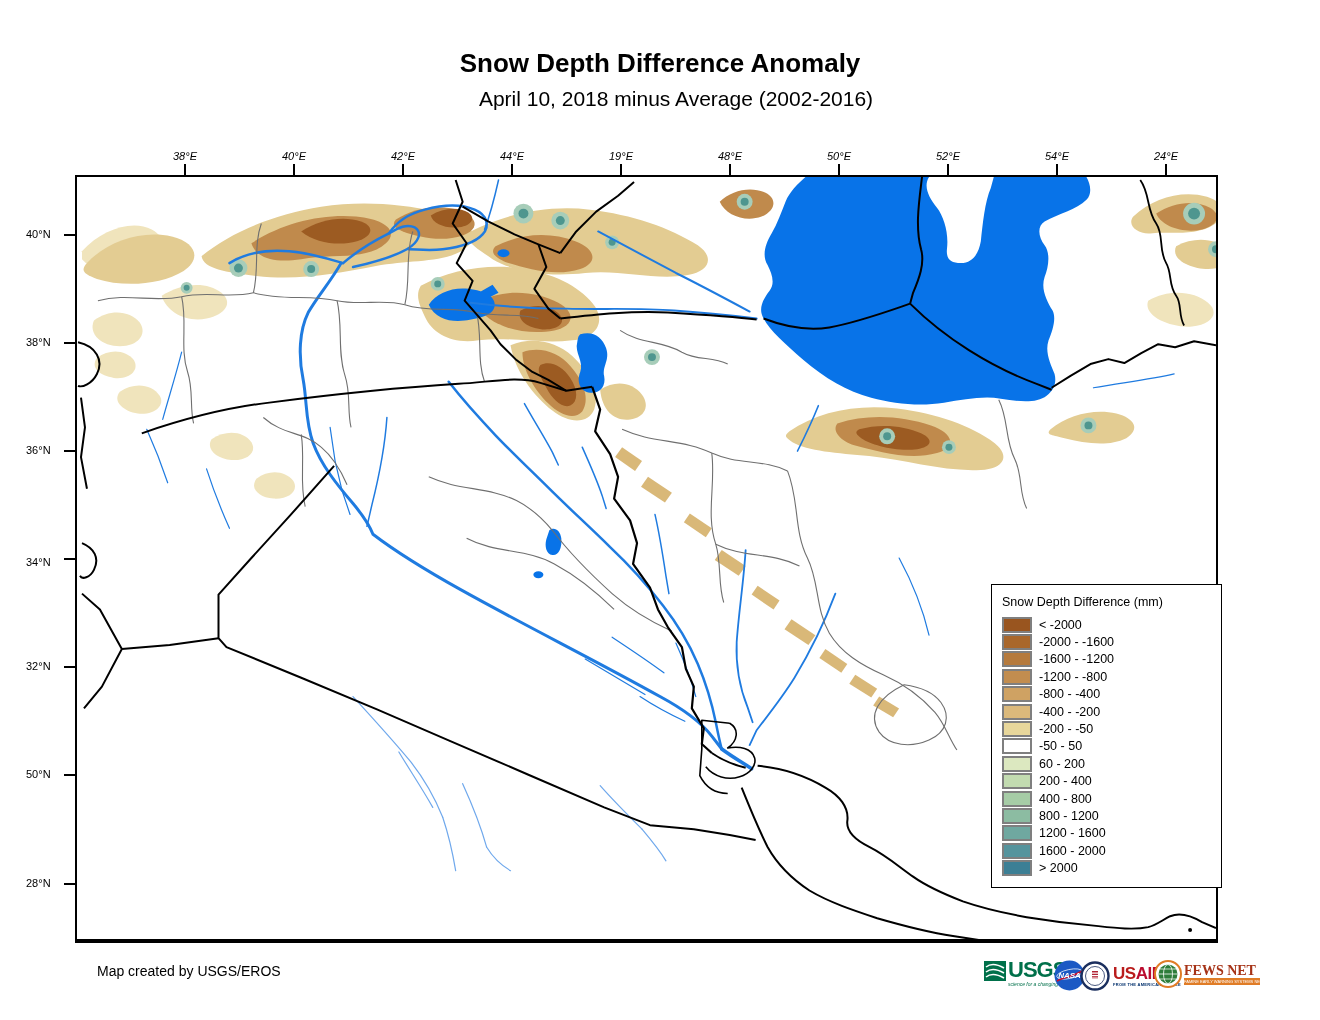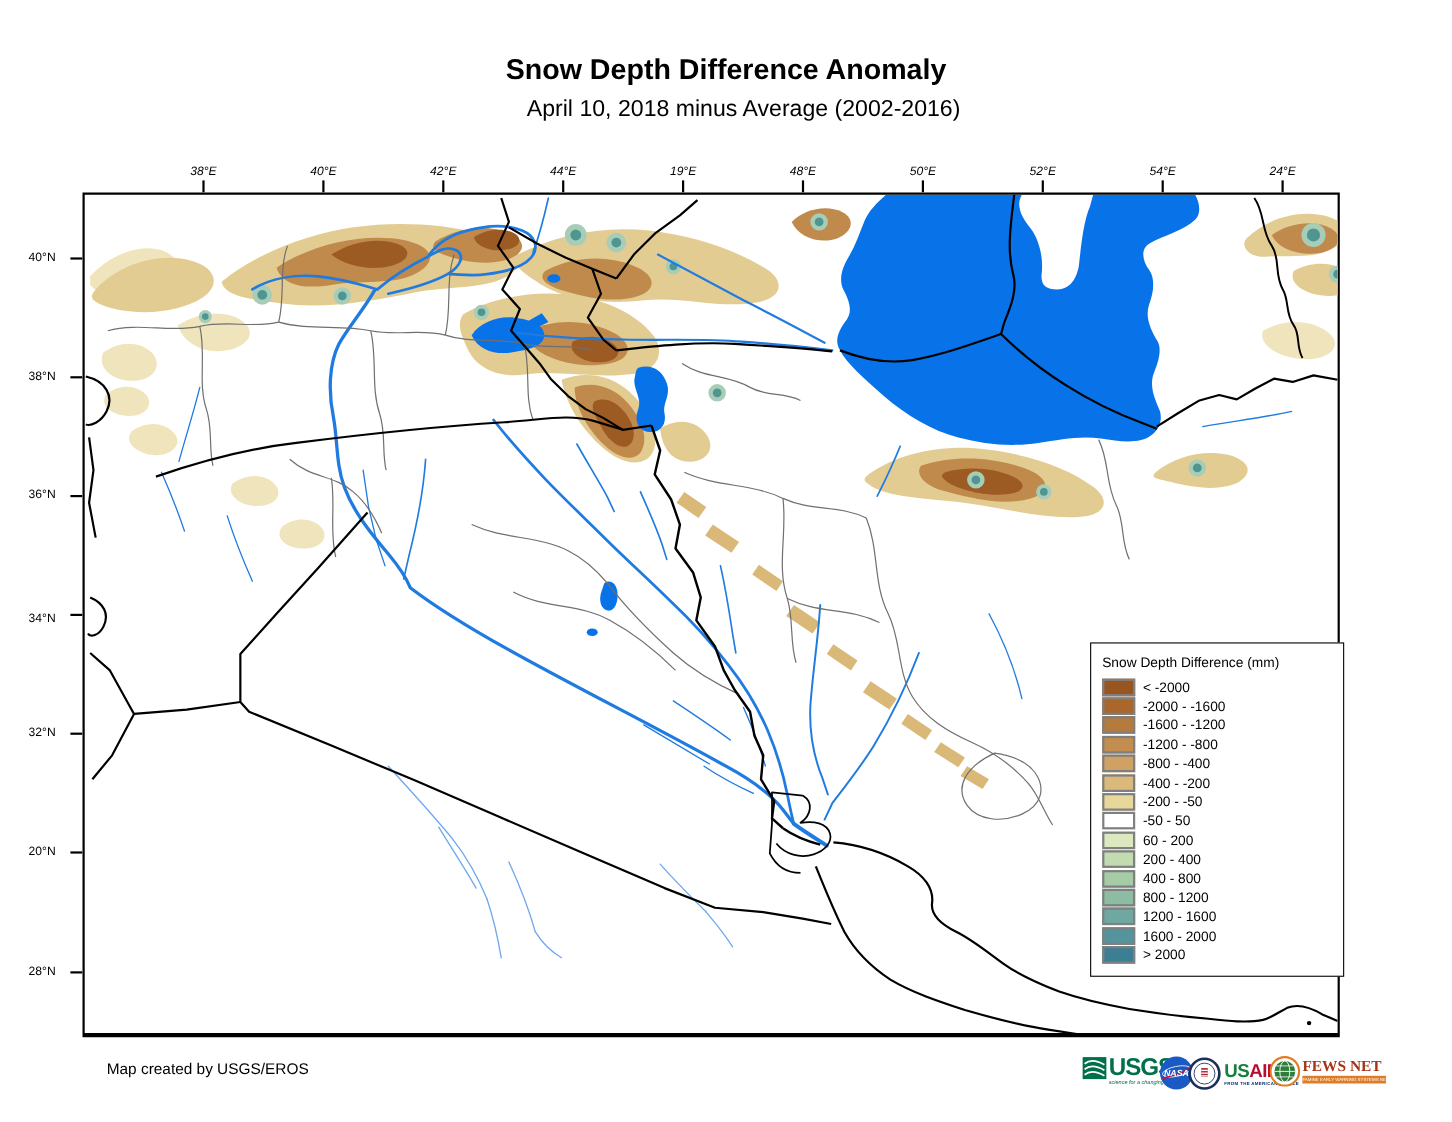--- a/index.html
+++ b/index.html
@@ -17,21 +17,21 @@
   .lrow{display:flex;align-items:center;height:17.4px;}
   .swatch{width:26px;height:12px;border:2px solid #7F7F7F;margin-right:7px;flex:none;}
   .llab{font-size:12.5px;white-space:nowrap;}
   .legend-footer{font-size:12px;margin-top:10px;line-height:1.3;}
   .attribution{position:absolute;left:97px;top:963px;font-size:14px;}
   .logos{position:absolute;left:984px;top:956px;width:250px;height:42px;}
   .logo{position:absolute;display:flex;align-items:center;}
   .usgs-text{font-size:22px;font-weight:bold;color:#00704A;letter-spacing:-1px;line-height:1;}
   .usgs-tag{font-size:5px;font-style:italic;color:#00704A;margin-top:0px;}
   .usaid-word{font-size:17px;font-weight:bold;letter-spacing:-0.5px;line-height:1;}
-  .usaid-us{color:#15803d;}
+  .usaid-us{color:#b91c1c;}
   .usaid-aid{color:#BA0C2F;}
   .usaid-tag{font-size:4px;font-weight:bold;color:#002F6C;letter-spacing:0.3px;}
   .fews-word{font-family:"Liberation Serif",serif;font-size:14px;font-weight:bold;color:#A63317;line-height:1;white-space:nowrap;}
   .fews-bar{width:76px;height:7px;background:#E07C26;color:#fff;font-size:4px;text-align:center;line-height:7px;white-space:nowrap;overflow:hidden;}
 </style>
 </head>
 <body>
 
 <div class="title">Snow Depth Difference Anomaly</div>
 <div class="subtitle">April 10, 2018 minus Average (2002-2016)</div>
@@ -55,21 +55,21 @@
 <div class="tickx" style="left:838px"></div>
 <div class="tickx" style="left:947px"></div>
 <div class="tickx" style="left:1056px"></div>
 <div class="tickx" style="left:1165px"></div>
 
 <span class="latlab" style="left:26px;top:228px">40°N</span>
 <span class="latlab" style="left:26px;top:336px">38°N</span>
 <span class="latlab" style="left:26px;top:444px">36°N</span>
 <span class="latlab" style="left:26px;top:556px">34°N</span>
 <span class="latlab" style="left:26px;top:660px">32°N</span>
-<span class="latlab" style="left:26px;top:768px">20°N</span>
+<span class="latlab" style="left:26px;top:768px">50°N</span>
 <span class="latlab" style="left:26px;top:877px">28°N</span>
 <div class="ticky" style="top:234px"></div>
 <div class="ticky" style="top:342px"></div>
 <div class="ticky" style="top:450px"></div>
 <div class="ticky" style="top:558px"></div>
 <div class="ticky" style="top:666px"></div>
 <div class="ticky" style="top:774px"></div>
 <div class="ticky" style="top:883px"></div>
 
 <div class="map-frame">

